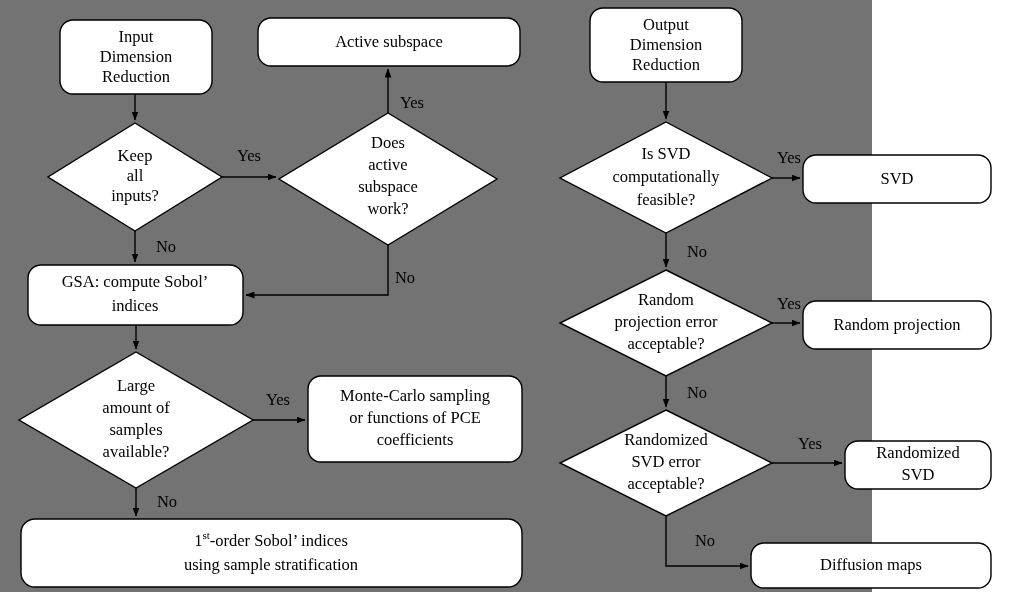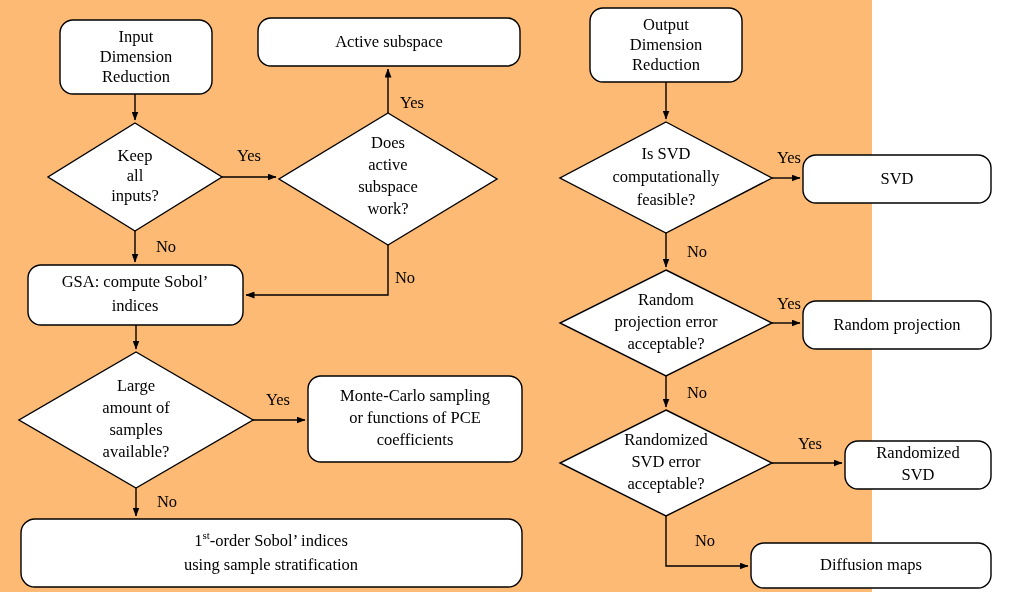--- a/index.html
+++ b/index.html
@@ -10,21 +10,21 @@
   body {
     width: 1012px;
     height: 592px;
     font-family: "Liberation Serif", "DejaVu Serif", serif;
     overflow: hidden;
   }
   #flowchart-root {
     position: relative;
     width: 872px;
     height: 592px;
-    background: #fdba74;
+    background: #737373;
   }
   svg.chart-canvas {
     display: block;
     width: 1012px;
     height: 592px;
   }
   .node-shape {
     fill: #ffffff;
     stroke: #000000;
     stroke-width: 1.4;

